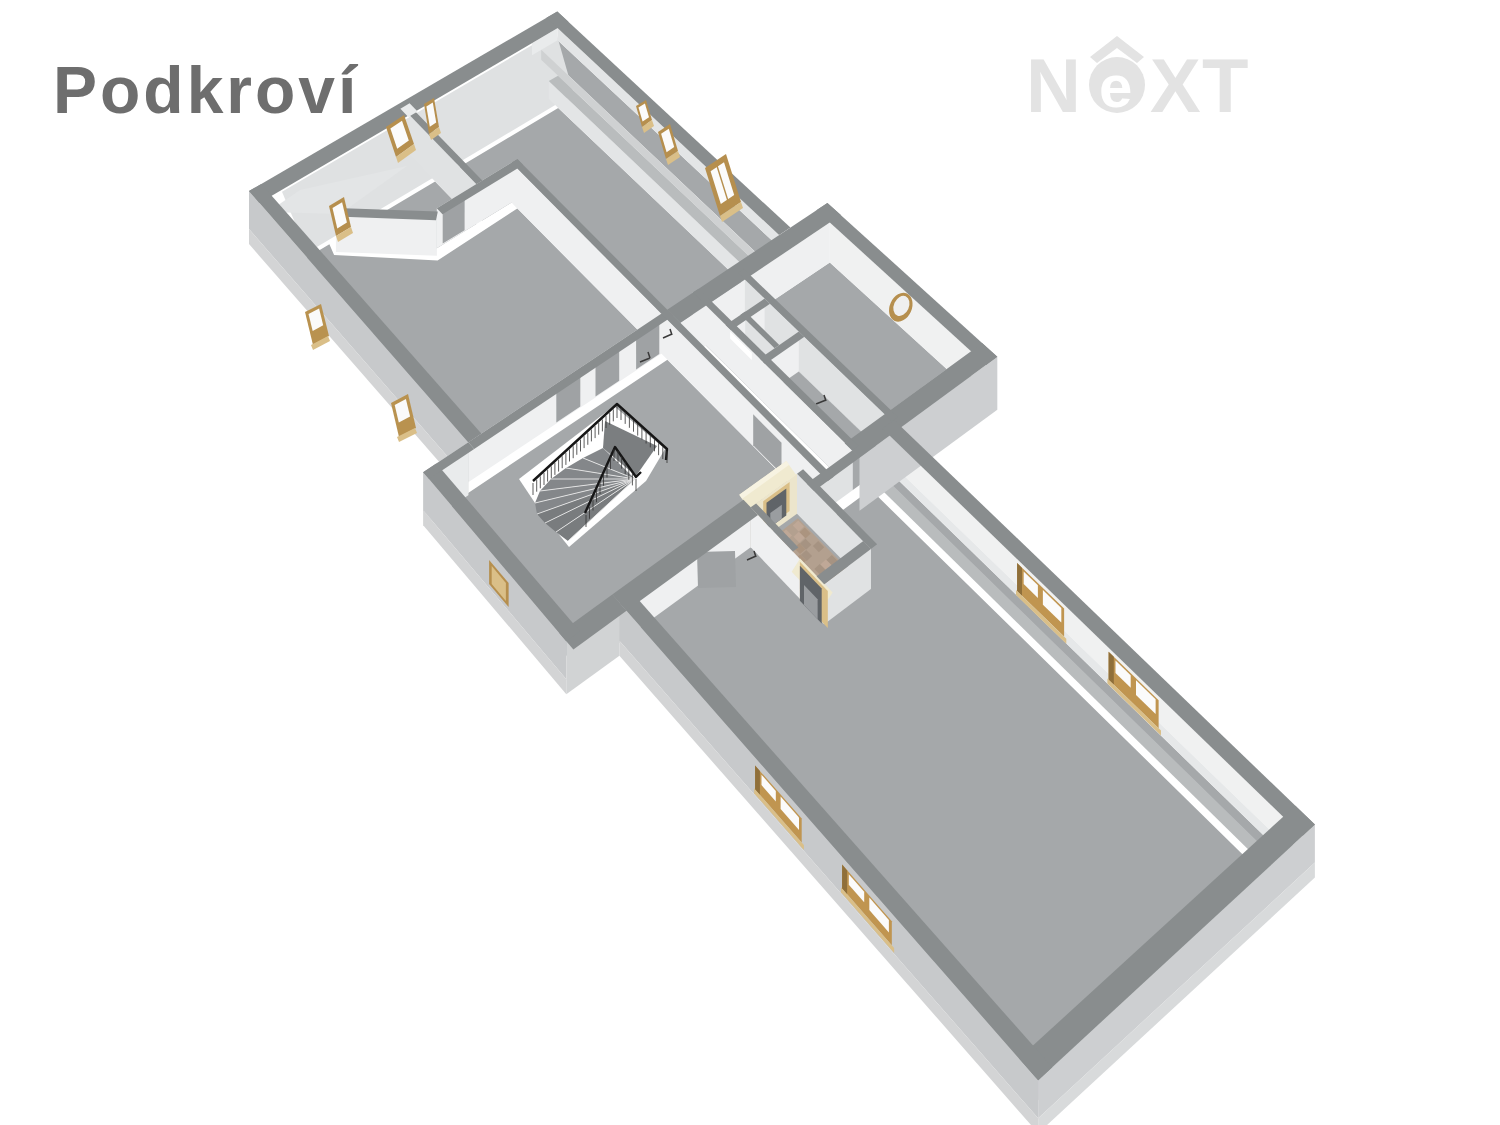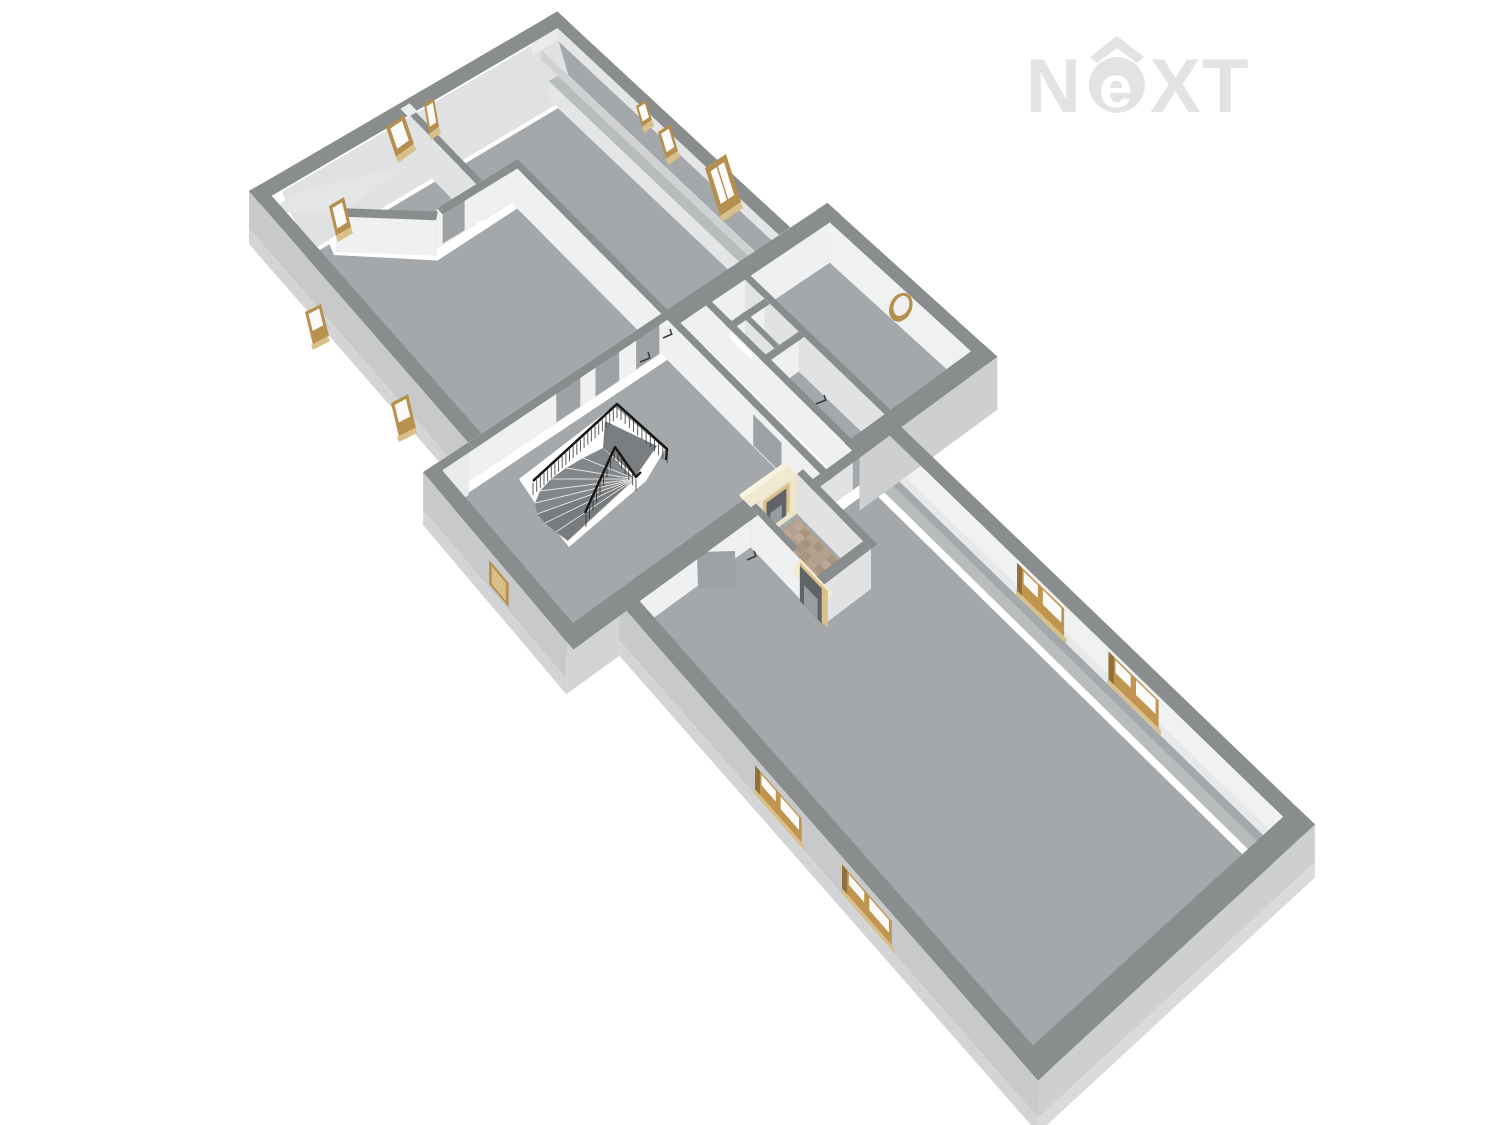--- a/index.html
+++ b/index.html
@@ -366,12 +366,13 @@
 <g font-family="Liberation Sans, sans-serif" font-weight="bold" fill="#e3e3e3">
 <text x="1026" y="112" font-size="76">N</text>
 <circle cx="1117" cy="85" r="28"></circle>
 <polygon points="1090,57 1117,36 1144,57 1137,63 1117,48 1097,63"></polygon>
 <text x="1099" y="107" font-size="60" fill="#ffffff">e</text>
 <text x="1150" y="112" font-size="76">X</text>
 <text x="1202" y="112" font-size="76">T</text>
 </g>
 </svg>
 
+<div class="title">Podkroví</div>
 </div>
 </body></html>

